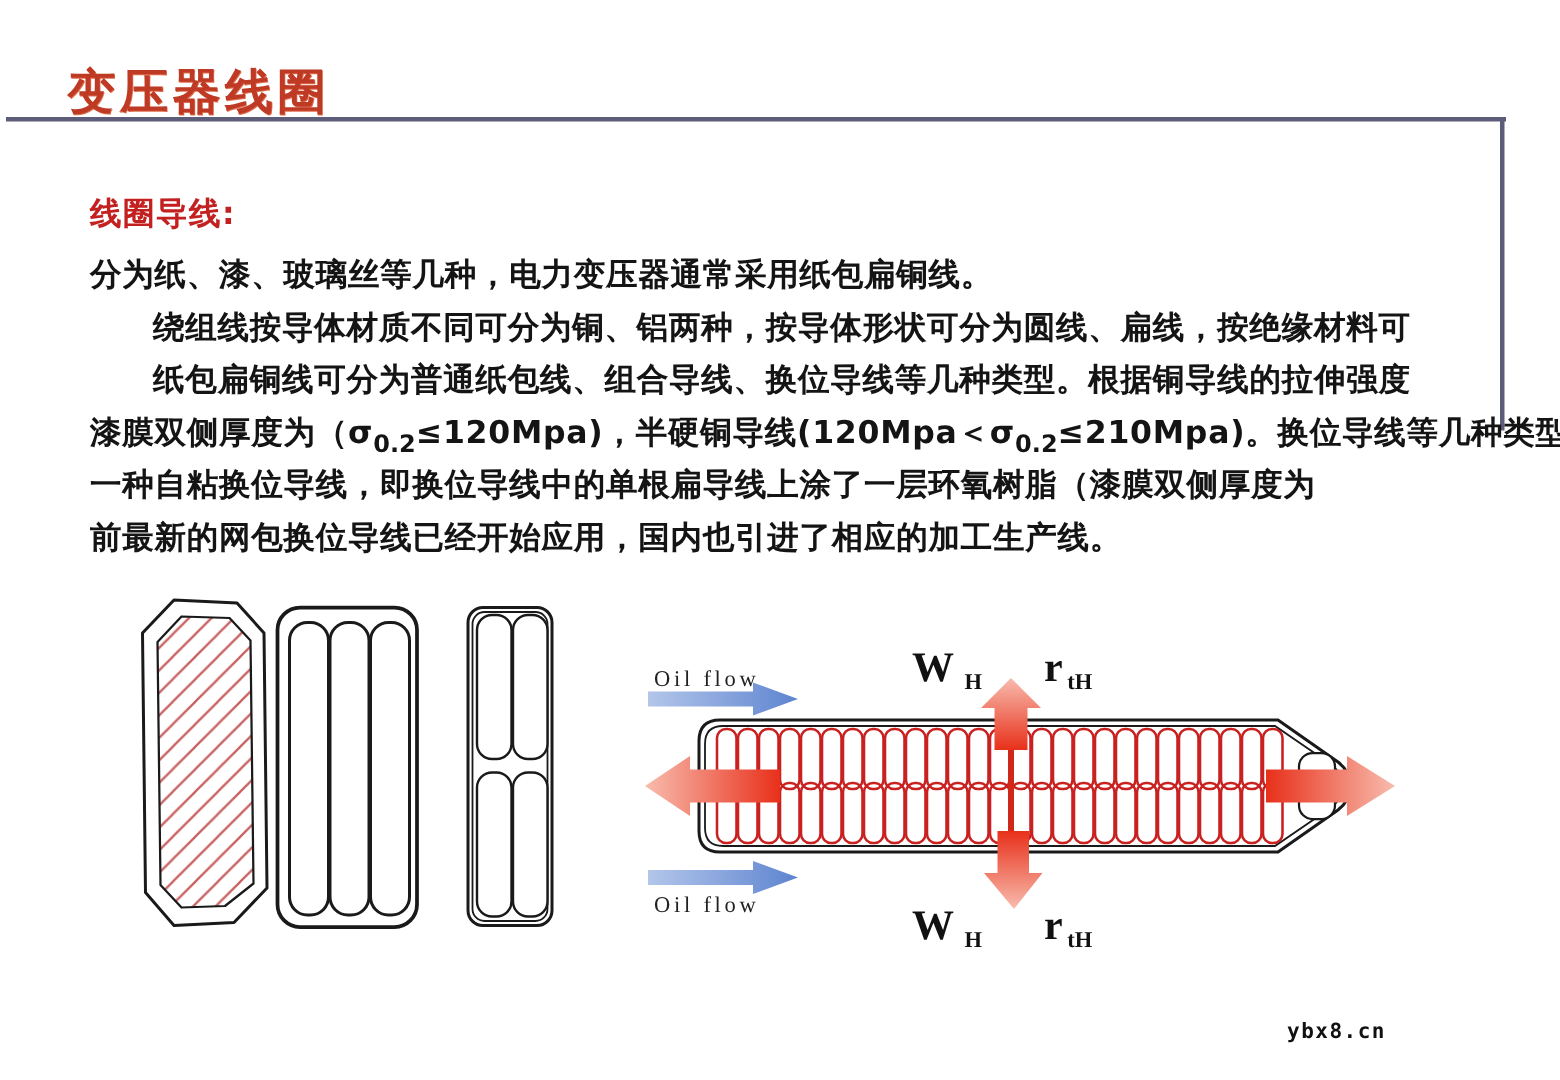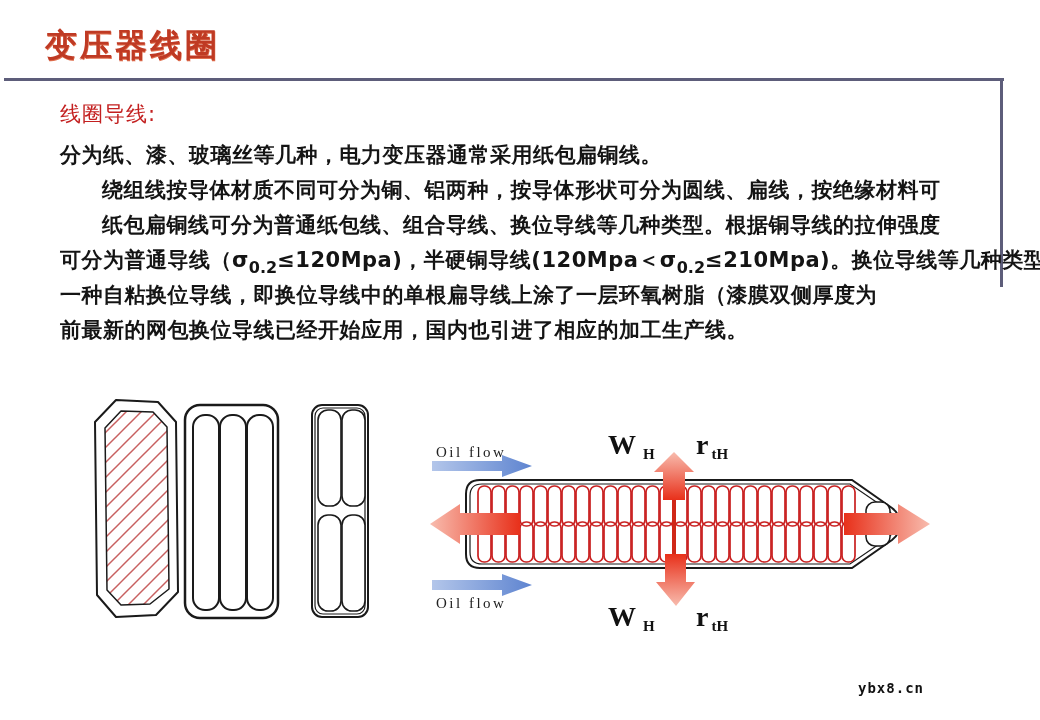--- a/index.html
+++ b/index.html
@@ -2,30 +2,30 @@
 <html><head>
 <meta charset="utf-8">
 <style>
   html,body{margin:0;padding:0;}
   body{
     width:1040px;height:720px;background:#ffffff;position:relative;overflow:hidden;
     font-family:"DejaVu Sans","Liberation Sans",sans-serif;
   }
   
   .page-title{
-    position:absolute;left:45px;top:24px;margin:0;
+    position:absolute;left:45px;top:40px;margin:0;
     font-size:32px;font-weight:700;letter-spacing:3px;
     color:#bf3a24;text-shadow:0.5px 0.5px 0 #e0704f;
   }
   .h-rule{position:absolute;left:4px;top:78px;width:1000px;height:3px;background:#5d5d7a;}
   .v-rule{position:absolute;left:1000px;top:78px;width:3px;height:209px;background:#5d5d7a;}
   
   .text-block{position:absolute;left:60px;top:100px;width:900px;color:#141414;}
   .section-heading{
-    font-size:21px;font-weight:400;color:#c32020;letter-spacing:1px;height:38px;
+    font-size:21px;font-weight:700;color:#c32020;letter-spacing:1px;height:38px;margin-top:28px;
   }
   .line{
     font-size:21px;font-weight:700;line-height:35px;height:35px;
     letter-spacing:0.5px;white-space:nowrap;
   }
   .line.indent{padding-left:42px;}
   sub.sg{font-size:16px;font-weight:700;vertical-align:-6px;letter-spacing:0;}
   
   .svg-left{position:absolute;left:85px;top:393px;}
   .svg-right{position:absolute;left:420px;top:418px;}
@@ -46,21 +46,21 @@
 
   <h1 class="page-title">变压器线圈</h1>
   <div class="h-rule"></div>
   <div class="v-rule"></div>
 
   <div class="text-block">
     <div class="section-heading">线圈导线:</div>
     <div class="line">分为纸、漆、玻璃丝等几种，电力变压器通常采用纸包扁铜线。</div>
     <div class="line indent">绕组线按导体材质不同可分为铜、铝两种，按导体形状可分为圆线、扁线，按绝缘材料可</div>
     <div class="line indent">纸包扁铜线可分为普通纸包线、组合导线、换位导线等几种类型。根据铜导线的拉伸强度</div>
-    <div class="line"><span>可分为普通导线（σ</span><sub class="sg">0.2</sub><span>≤120Mpa)，半硬铜导线(120Mpa＜σ</span><sub class="sg">0.2</sub><span>≤210Mpa)。换位导线等几种类型</span></div>
+    <div class="line"><span>漆膜双侧厚度为（σ</span><sub class="sg">0.2</sub><span>≤120Mpa)，半硬铜导线(120Mpa＜σ</span><sub class="sg">0.2</sub><span>≤210Mpa)。换位导线等几种类型</span></div>
     <div class="line">一种自粘换位导线，即换位导线中的单根扁导线上涂了一层环氧树脂（漆膜双侧厚度为</div>
     <div class="line">前最新的网包换位导线已经开始应用，国内也引进了相应的加工生产线。</div>
   </div>
 
   <svg class="svg-left" width="295" height="232" viewBox="0 0 295 232">
     <defs>
       <pattern id="hatch" patternUnits="userSpaceOnUse" width="15" height="15">
         <path d="M0,15 L15,0" stroke="#c86060" stroke-width="1.5"></path>
         <path d="M-4,4 L4,-4" stroke="#c86060" stroke-width="1.5"></path>
         <path d="M11,19 L19,11" stroke="#c86060" stroke-width="1.5"></path>

